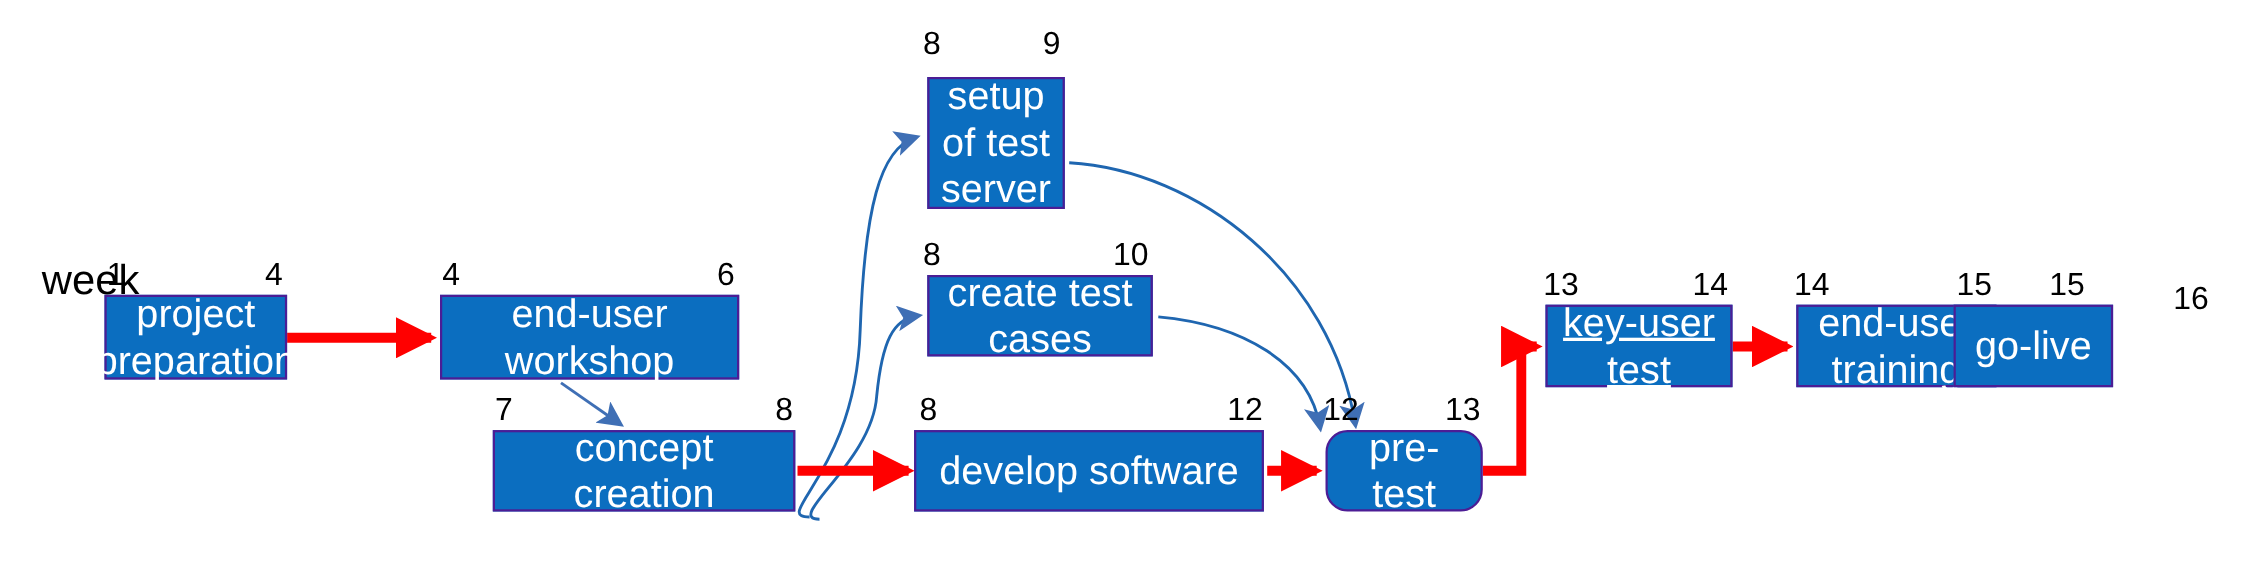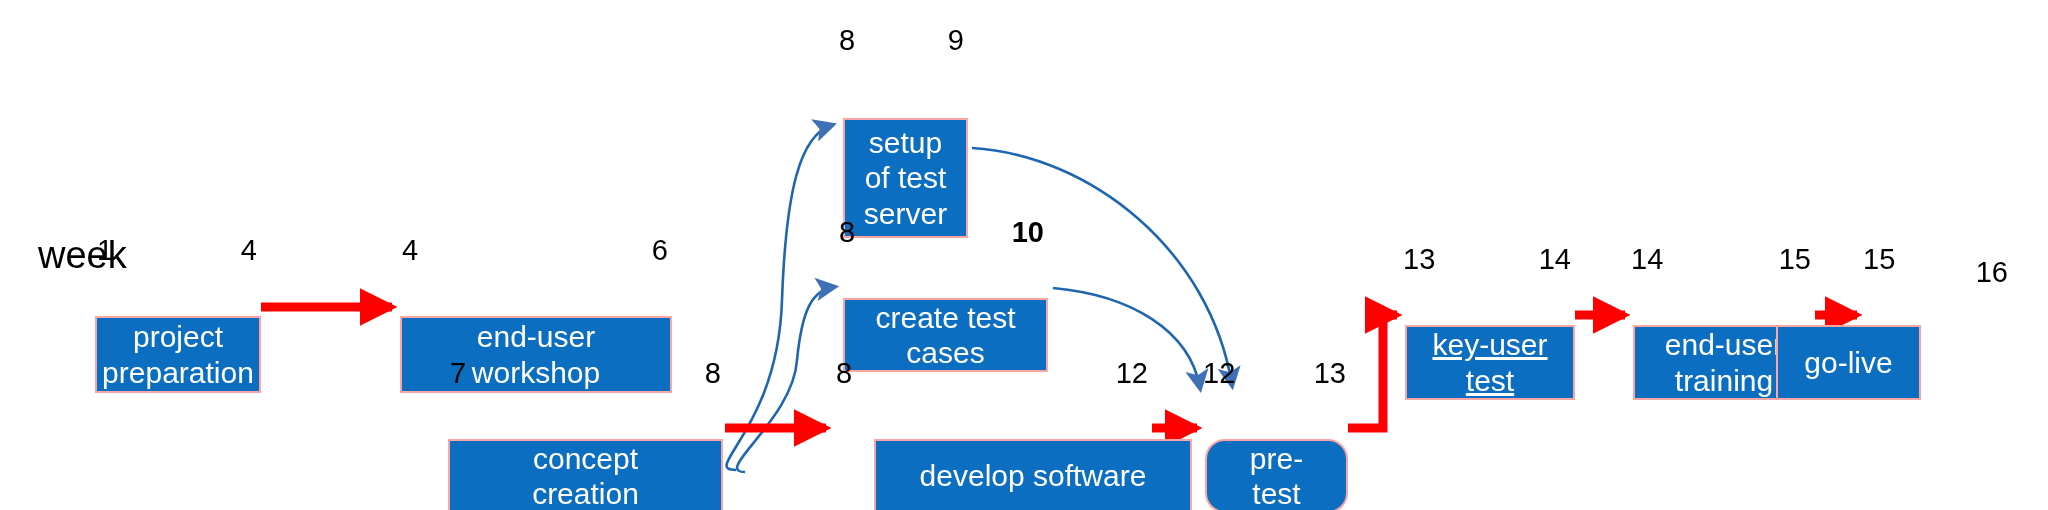--- a/index.html
+++ b/index.html
@@ -21,31 +21,30 @@
     top: 0;
     width: 2048px;
     height: 510px;
   }
   #arrow-layer { z-index: 1; }
   #box-layer   { z-index: 2; }
   .task-box {
     position: absolute;
     box-sizing: border-box;
     background: #0b6ec0;
-    border: 2px solid #fca5a5;
+    border: 2px solid #4c1d95;
     color: #ffffff;
     display: flex;
     align-items: center;
     justify-content: center;
     text-align: center;
     line-height: 1.18;
-    font-size: 30px;
+    font-size: 36px;
     z-index: 3;
     white-space: pre-line;
-    margin-top: 48px;
   }
   .wk-label {
     position: absolute;
     color: #000000;
     font-size: 29px;
     line-height: 1;
     z-index: 4;
     white-space: nowrap;
   }
   .wk-start { text-align: left; }
@@ -119,23 +118,23 @@
 
   <div class="task-box" style="left:843px; top:70px; width:125px; height:120px;">setup
 of test
 server</div>
   <div class="wk-label wk-start" style="left:839px; top:26px;">8</div>
   <div class="wk-label wk-end" style="left:908px; top:26px; width:56px;">9</div>
 
   <div class="task-box" style="left:843px; top:250px; width:205px; height:74px;">create test
 cases</div>
   <div class="wk-label wk-start" style="left:839px; top:218px;">8</div>
-  <div class="wk-label wk-end" style="left:976px; top:218px; width:68px;font-weight:bold;">10</div>
+  <div class="wk-label wk-end" style="left:976px; top:218px; width:68px;">10</div>
 
-  <div class="task-box" style="left:874px; top:391px; width:318px; height:74px;">develop software</div>
+  <div class="task-box" style="left:831px; top:391px; width:318px; height:74px;">develop software</div>
   <div class="wk-label wk-start" style="left:836px; top:359px;">8</div>
   <div class="wk-label wk-end" style="left:1080px; top:359px; width:68px;">12</div>
 
   <div class="task-box" style="left:1205px; top:391px; width:143px; height:74px;border-radius:20px;">pre-
 test</div>
   <div class="wk-label wk-start" style="left:1203px; top:359px;">12</div>
   <div class="wk-label wk-end" style="left:1278px; top:359px; width:68px;">13</div>
 
   <div class="task-box" style="left:1405px; top:277px; width:170px; height:75px;text-decoration:underline;">key-user
 test</div>

